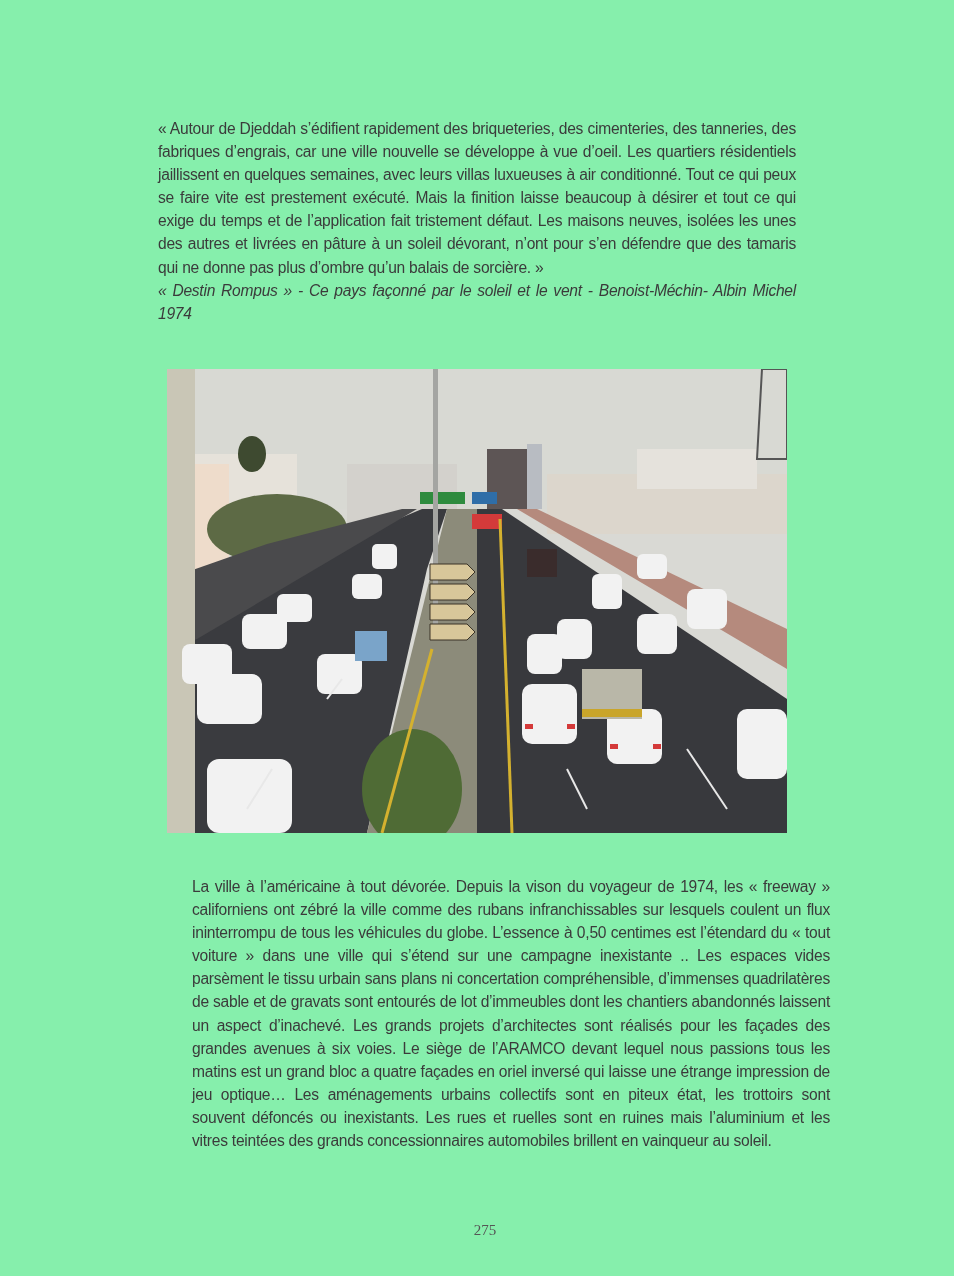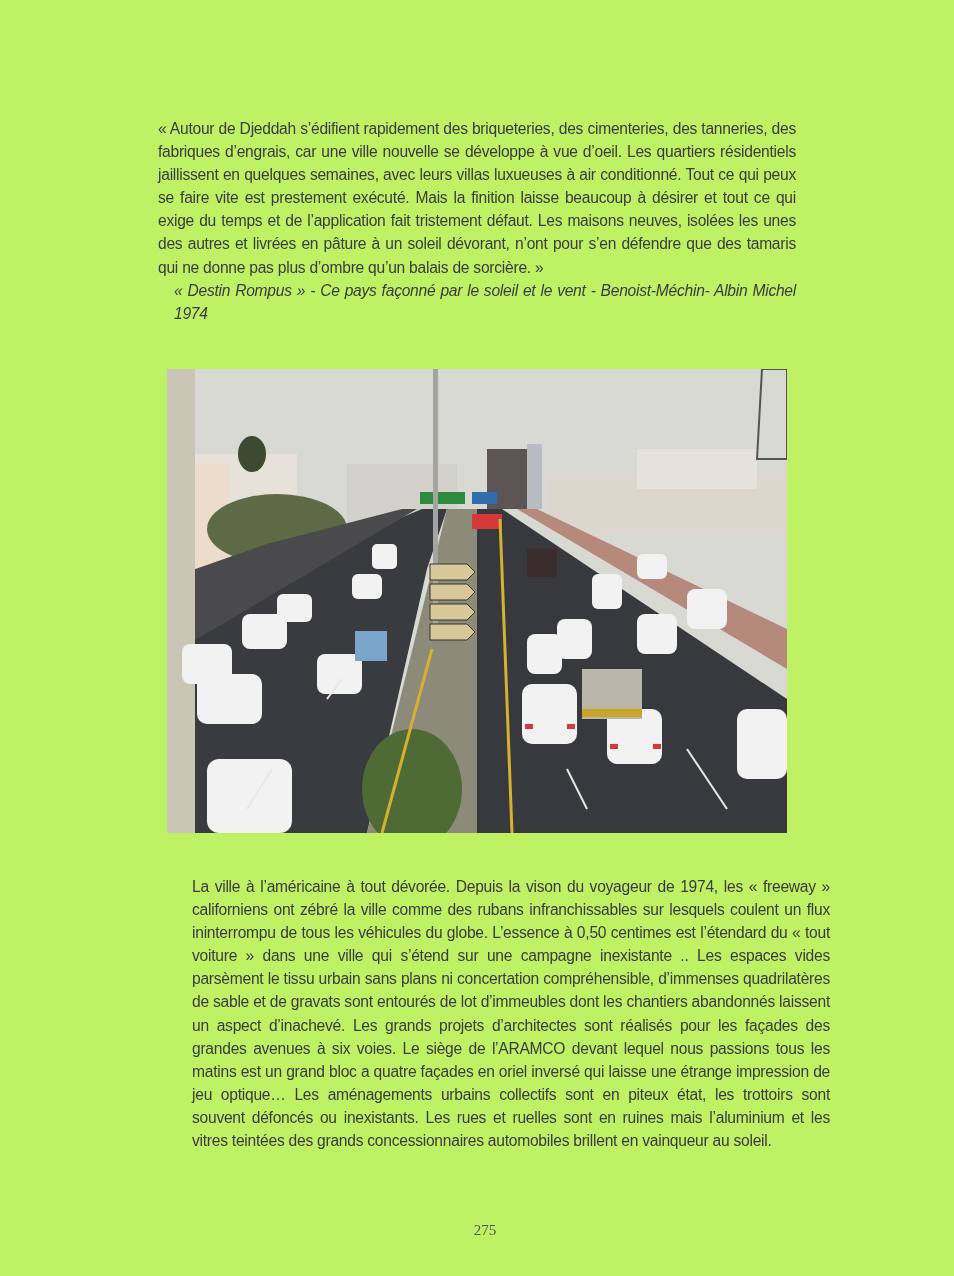--- a/index.html
+++ b/index.html
@@ -1,25 +1,25 @@
 <!DOCTYPE html>
 <html><head>
 <meta charset="utf-8">
 <style>
   html, body { margin: 0; padding: 0; background: #ffffff; }
   body { width: 954px; height: 1276px; position: relative; overflow: hidden; }
-  .page { position: absolute; left: 0; top: 0; width: 954px; height: 1276px; background: #bef264; }
+  .page { position: absolute; left: 0; top: 0; width: 954px; height: 1276px; background: #86efac; }
   .text-block {
     position: absolute; left: 158px; width: 638px;
     font-family: "Liberation Sans", sans-serif;
     font-size: 15.6px; line-height: 23.1px; color: #3b3b3b;
     text-align: justify; letter-spacing: -0.25px;
   }
   .quote { top: 117px; }
-  .citation { font-style: italic; margin-left: 16px; }
+  .citation { font-style: italic; }
   .body2 { top: 875px; margin-left: 34px; }
   .photo {
     position: absolute; left: 167px; top: 369px; width: 620px; height: 464px; overflow: hidden;
     background: #d9d9d4;
   }
   .photo svg { display: block; }
   .page-number {
     position: absolute; left: 8px; width: 954px; top: 1222px; text-align: center;
     font-family: Liberation Serif, serif; font-size: 15px; color: #555;
   }

